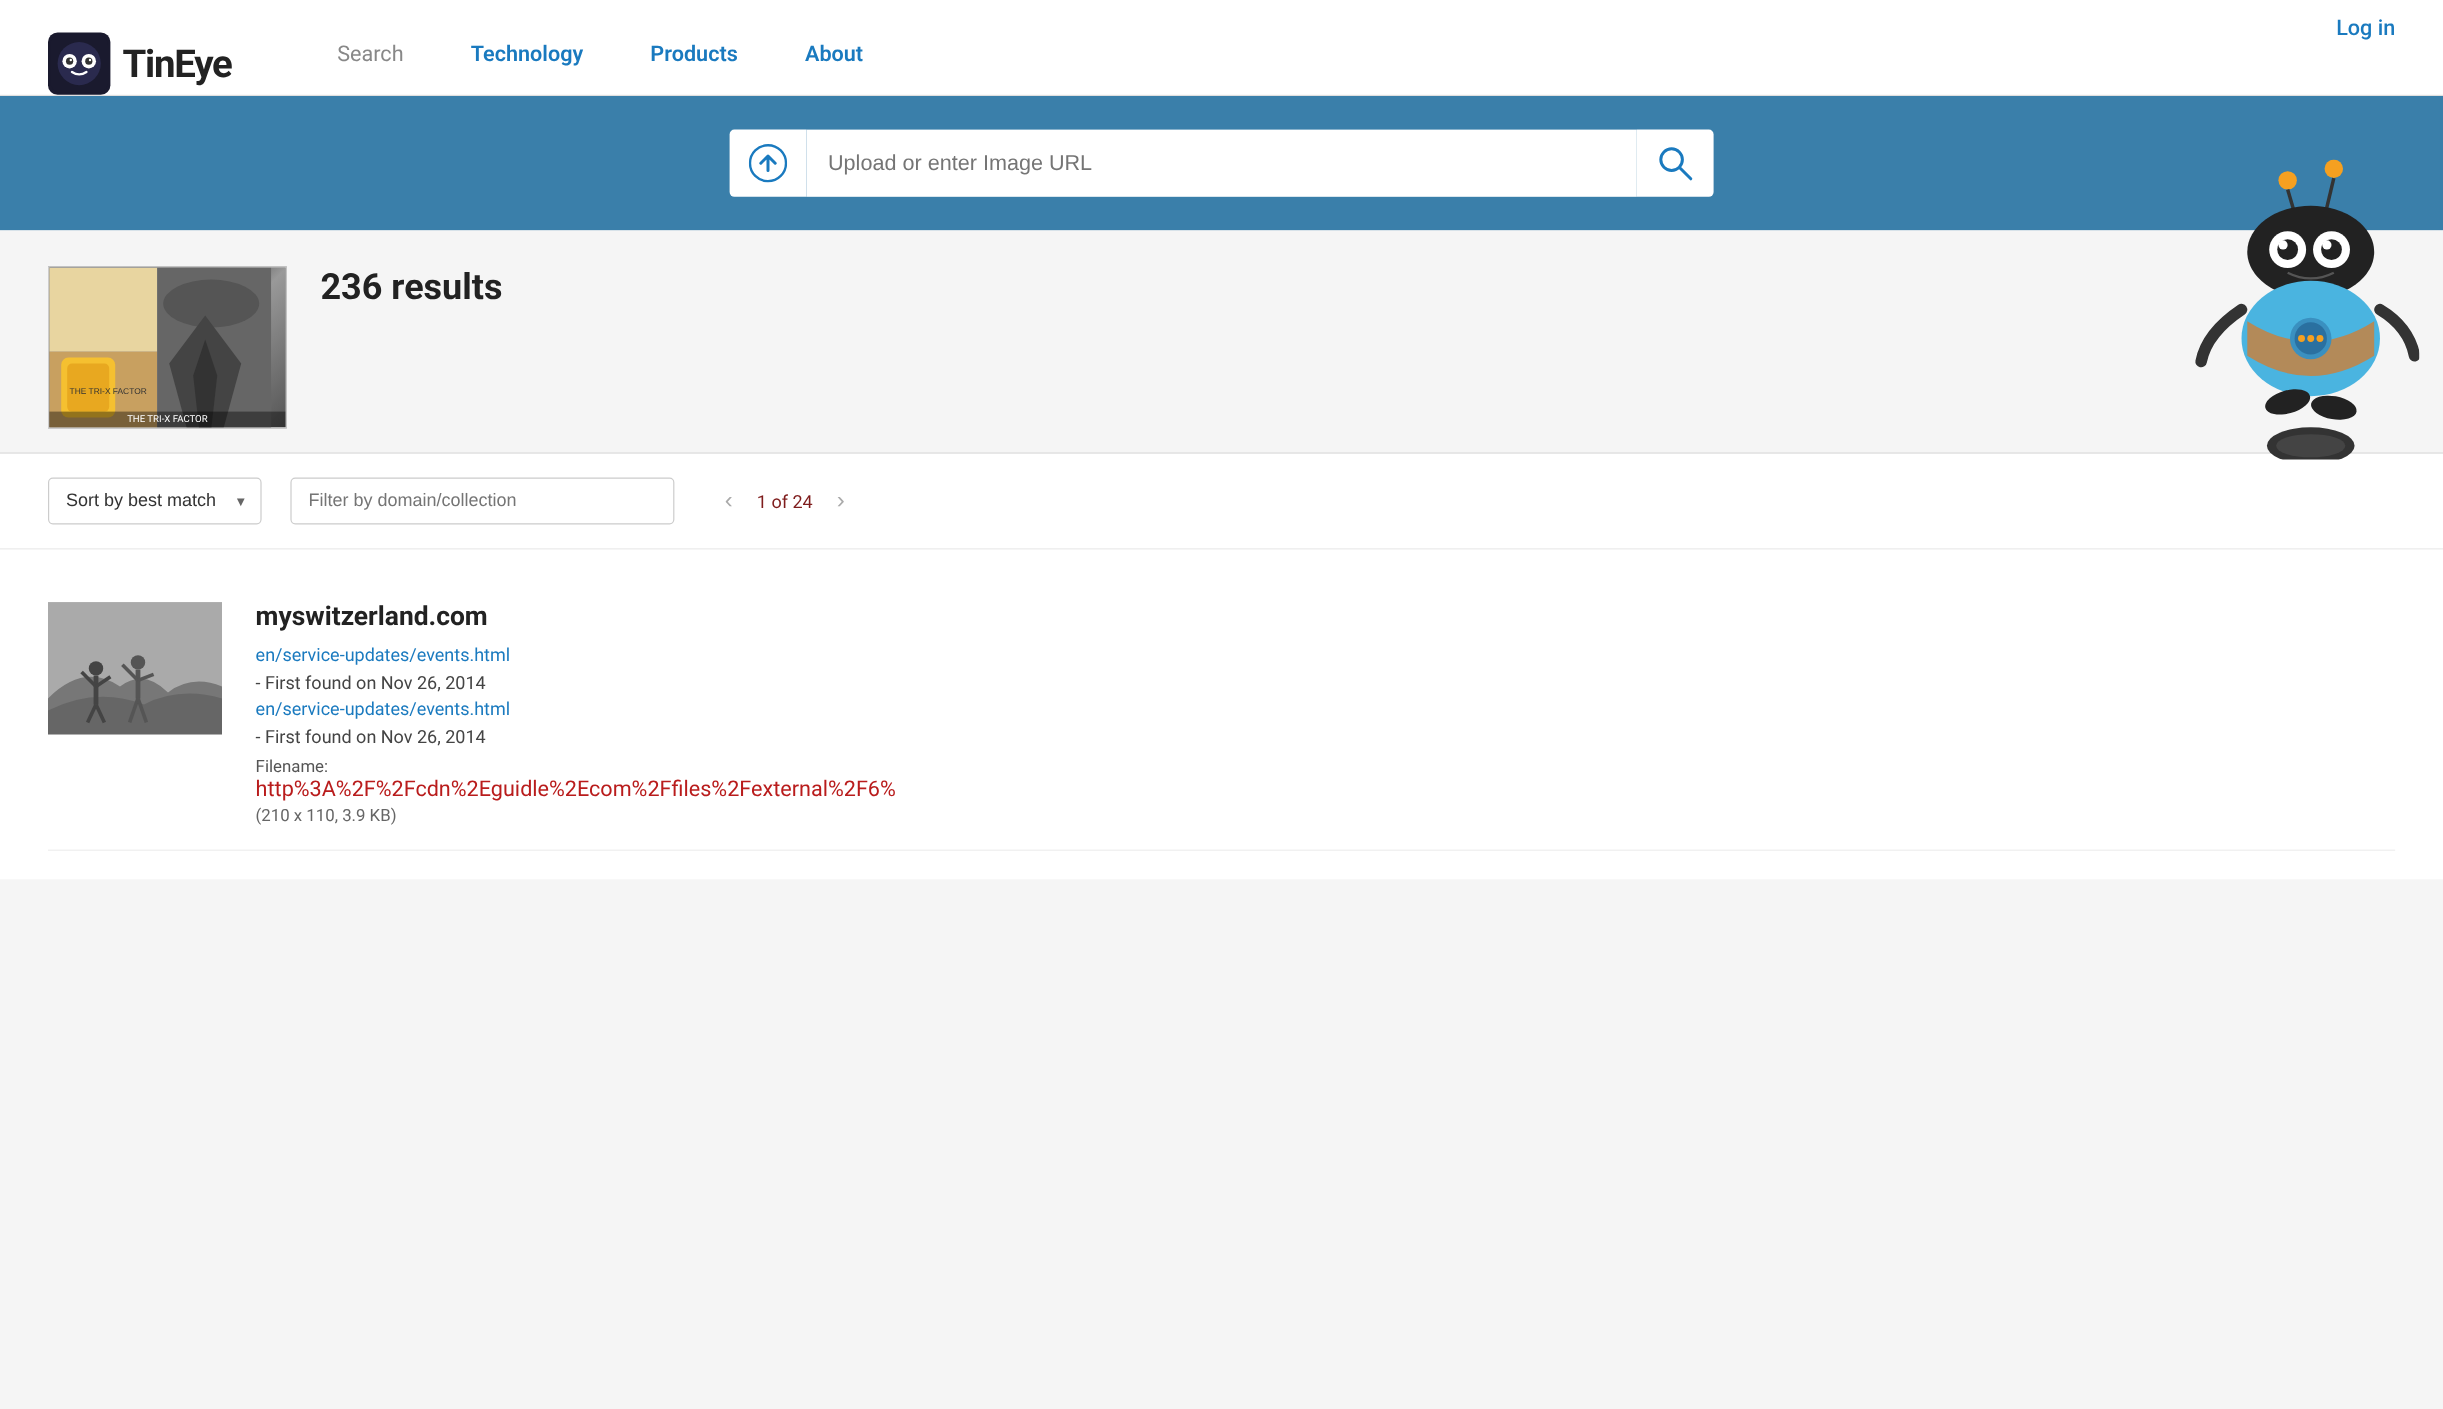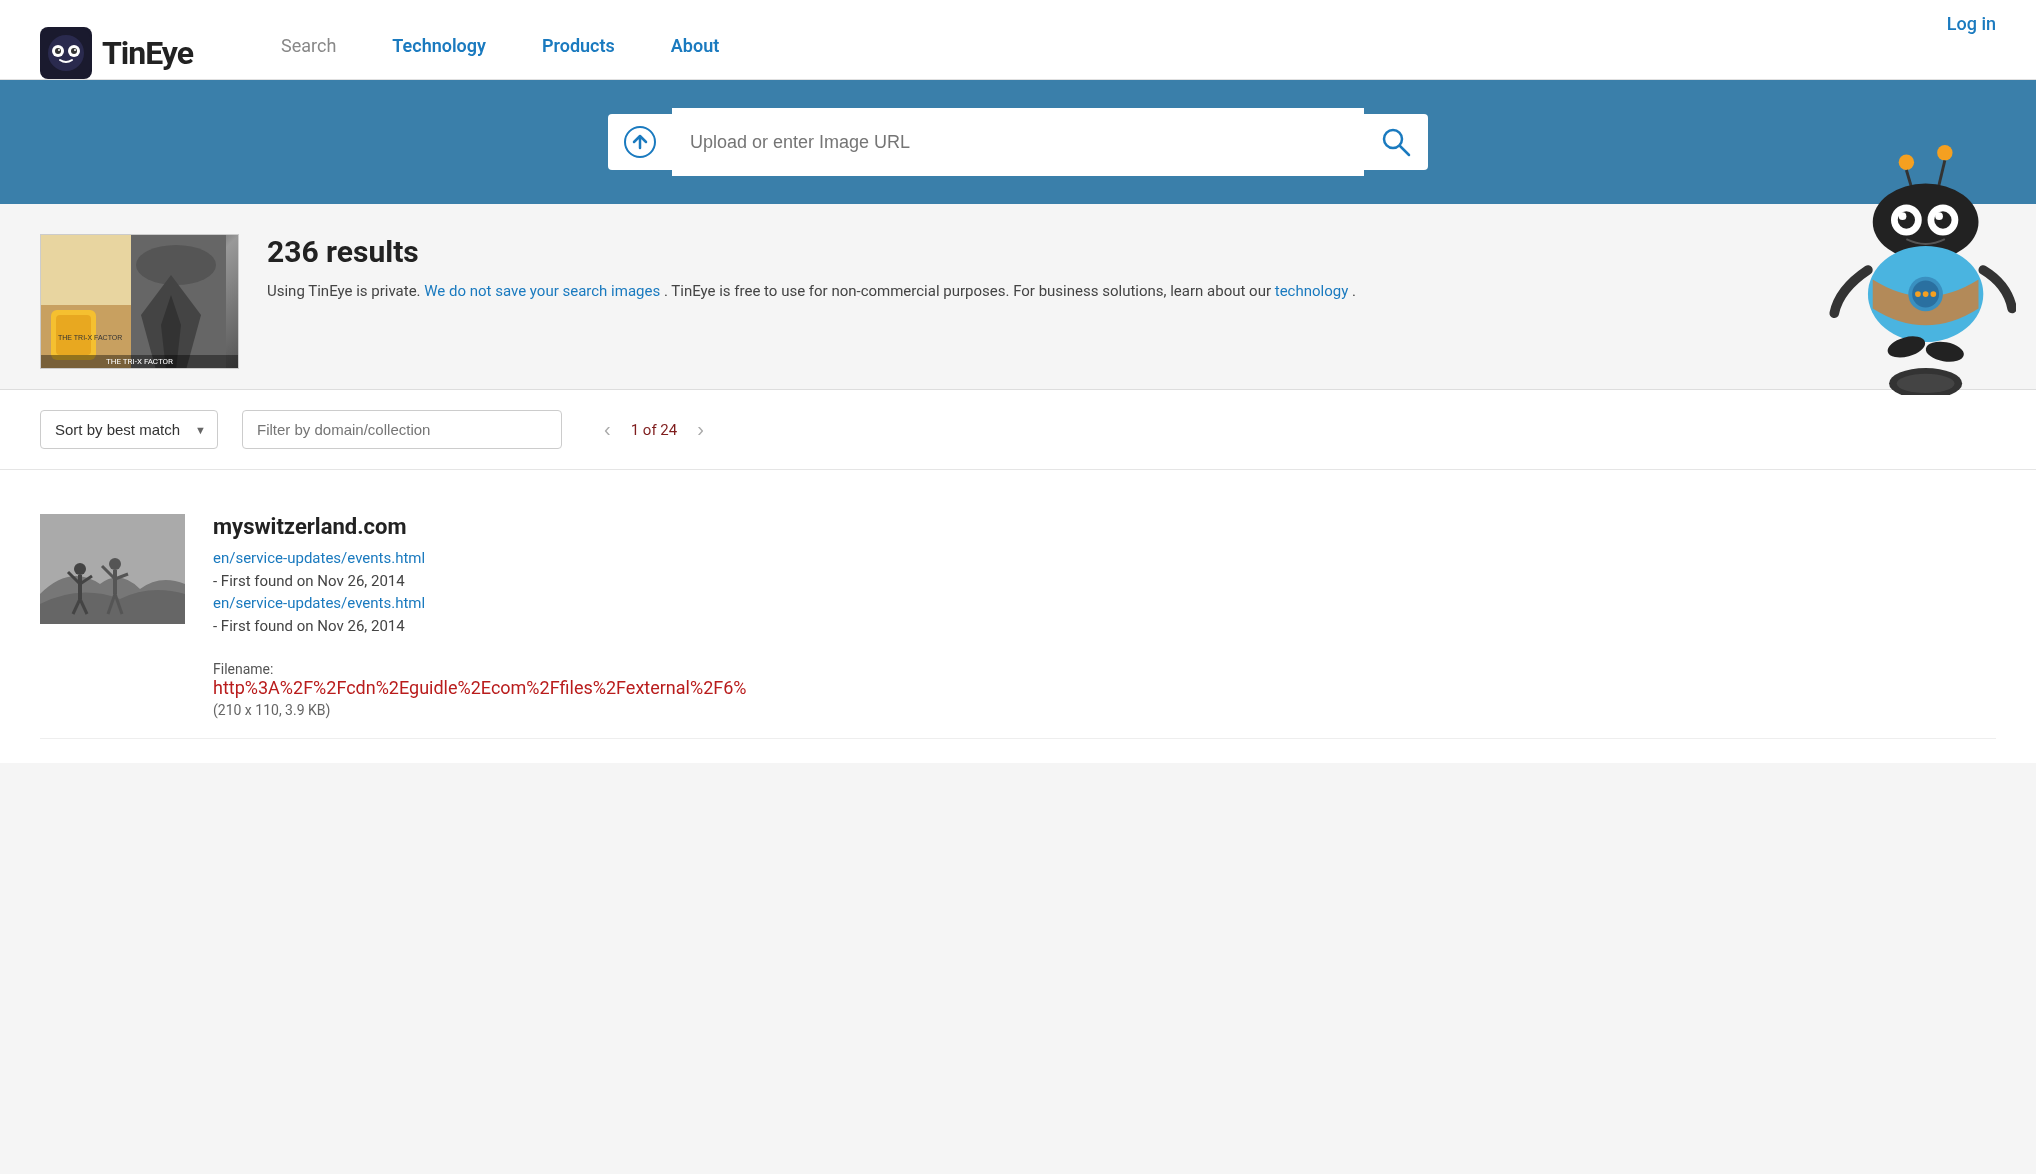--- a/index.html
+++ b/index.html
@@ -87,21 +87,21 @@
       height: 56px;
       display: flex;
       align-items: center;
       justify-content: center;
       cursor: pointer;
       flex-shrink: 0;
     }
     .upload-btn svg { width: 32px; height: 32px; }
     .search-input {
       flex: 1;
-      height: 68px;
+      height: 56px;
       border: none;
       padding: 0 18px;
       font-size: 18px;
       color: #aaa;
       outline: none;
       background: #fff;
     }
     .search-btn {
       background: #fff;
       border: none;
@@ -273,21 +273,21 @@
     }
     .result-link {
       color: #1a7abf;
       font-size: 15px;
       text-decoration: none;
       display: block;
       margin-bottom: 4px;
     }
     .result-link-text { color: #444; font-size: 15px; }
     .result-filename {
-      margin-top: 26px;
+      margin-top: 8px;
       font-size: 14px;
       color: #555;
     }
     .result-filename-url {
       color: #b91c1c;
       font-size: 18px;
       text-decoration: none;
       word-break: break-all;
     }
     .result-meta { font-size: 14px; color: #666; margin-top: 4px; }
@@ -360,27 +360,20 @@
         <ellipse cx="135" cy="30" rx="40" ry="20" fill="#555"></ellipse>
         <path d="M100 80 L130 40 L160 80 L145 135 L115 135 Z" fill="#444"></path>
         <path d="M120 90 L130 60 L140 90 L135 135 L125 135 Z" fill="#333"></path>
       </svg>
       <div class="query-image-overlay" style="font-size:8px; background:rgba(0,0,0,0.4);">THE TRI-X FACTOR</div>
     </div>
   </div>
 
   <div class="results-text">
     <div class="results-count">236 results</div>
-    <div class="results-privacy">
-      <span>Using TinEye is private. </span>
-      <a href="#">We do not save your search images</a>
-      <span>. TinEye is free to use for non-commercial purposes. For business solutions, learn about our </span>
-      <a href="#">technology</a>
-      <span>.</span>
-    </div>
   </div>
 
   <div class="robot-img">
     <svg class="robot-svg" viewBox="0 0 200 260" xmlns="http://www.w3.org/2000/svg">
 
       <circle cx="90" cy="18" r="8" fill="#f5a020"></circle>
       <circle cx="130" cy="8" r="8" fill="#f5a020"></circle>
 
       <line x1="90" y1="26" x2="100" y2="60" stroke="#333" stroke-width="3"></line>
       <line x1="130" y1="16" x2="120" y2="58" stroke="#333" stroke-width="3"></line>

